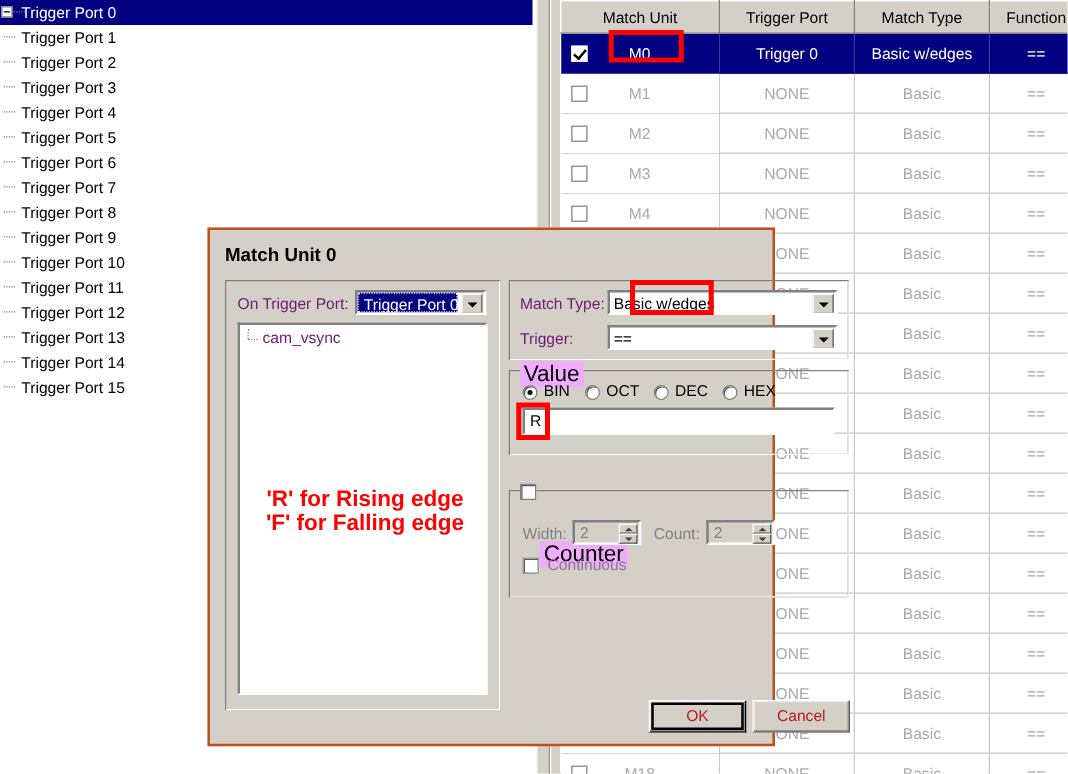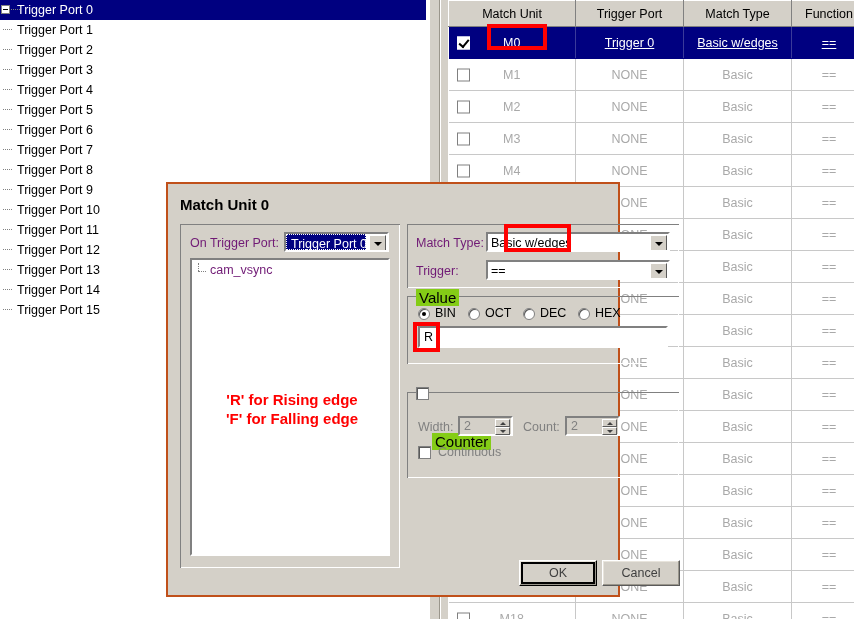--- a/index.html
+++ b/index.html
@@ -78,21 +78,20 @@
     font-size: 12.5px;
     text-align: center;
     color: #a9a9a9;
     background: #ffffff;
   }
   table.grid tr.sel td {
     background: #000080;
     color: #ffffff;
     border-right: 1px solid #3a3a9a;
     border-bottom: 1px solid #000080;
-    text-decoration: underline;
   }
   .cell-unit { position: relative; }
   .chk {
     display: inline-block;
     position: absolute; left: 8px; top: 50%;
     transform: translateY(-50%);
     width: 13px; height: 13px;
     border: 1px solid #808080;
     background: #ffffff;
     box-sizing: border-box;
@@ -130,23 +129,23 @@
     border: 1px solid #808080;
     box-sizing: border-box;
   }
   .gb-outer::after {
     content:""; position:absolute; left:0; top:0; right:-1px; bottom:-1px;
     border-right:1px solid #ffffff; border-bottom:1px solid #ffffff;
     pointer-events:none;
   }
   .gb-legend {
     position: absolute;
-    background: #84cc16;
+    background: #f0abfc;
     padding: 0 3px;
-    font-size: 15px;
+    font-size: 18px;
     color: #000000;
   }
   .lbl { position: absolute; font-size: 12.5px; color: #701a75; }
   .lbl.dim { color: #808080; }
 
   
   .sunken {
     position: absolute;
     background: #ffffff;
     border: 2px solid;
@@ -238,21 +237,21 @@
     border-top:3px solid #404040;
   }
 
   .btn {
     position:absolute;
     background:#d4d0c8;
     border:1px solid;
     border-color:#ffffff #5a5a5a #5a5a5a #ffffff;
     box-shadow: inset -1px -1px 0 #9a968c, inset 1px 1px 0 #e8e4dc;
     box-sizing:border-box;
-    font-size:12.5px; text-align:center; line-height:24px; color:#404040;
+    font-size:12.5px; text-align:center; line-height:24px; color:#b91c1c;
   }
   .btn.default { outline: 2px solid #000000; outline-offset: -4px; border-color:#ffffff #000000 #000000 #ffffff; }
 
   
   #inner-tree {
     position:absolute;
     background:#ffffff;
     border:2px solid;
     border-color:#808080 #ffffff #ffffff #808080;
     box-sizing:border-box;
@@ -265,21 +264,21 @@
   #inner-tree .it .hook {
     position:absolute; left:-12px; top:8px; width:8px; height:1px;
     border-top:1px dotted #808080;
   }
   #inner-tree .it .stem {
     position:absolute; left:-12px; top:0px; width:1px; height:8px;
     border-left:1px dotted #808080;
   }
   .redtext {
     position:absolute;
-    color:#ff0000; font-weight:bold; font-size:15px;
+    color:#ff0000; font-weight:bold; font-size:18px;
     text-align:center; line-height:19px;
   }
 </style>
 </head>
 <body>
 
 <div id="root">
 
   <div id="tree-panel">
       <div class="tree-item selected"><span class="tree-expander"></span><span class="tree-hook" style="left: 11px;"></span><span>Trigger Port 0</span></div>

